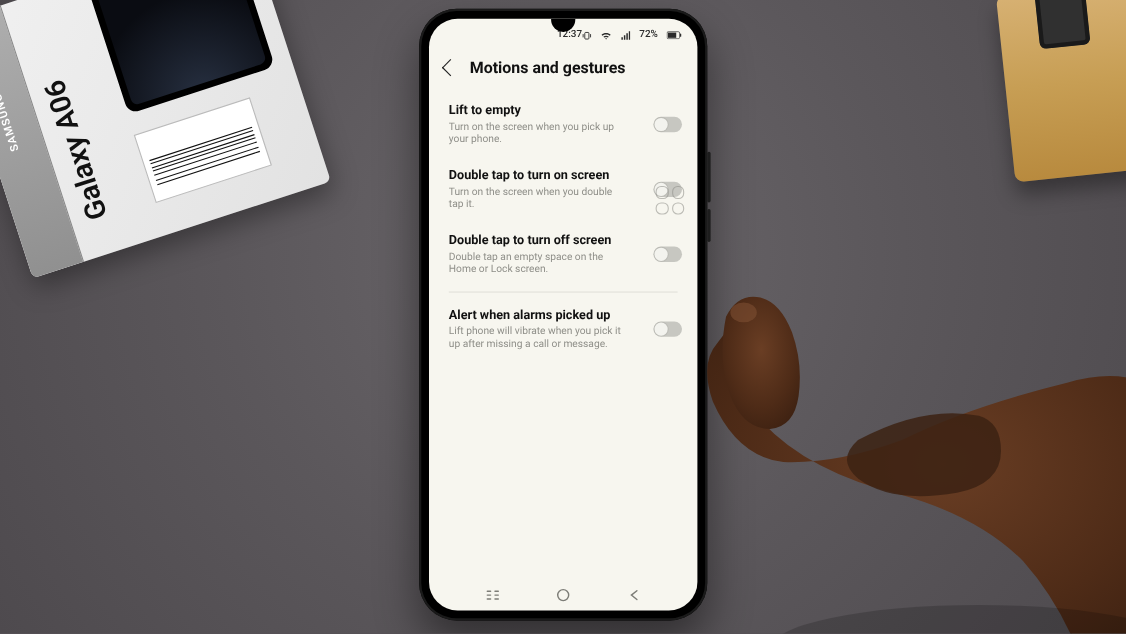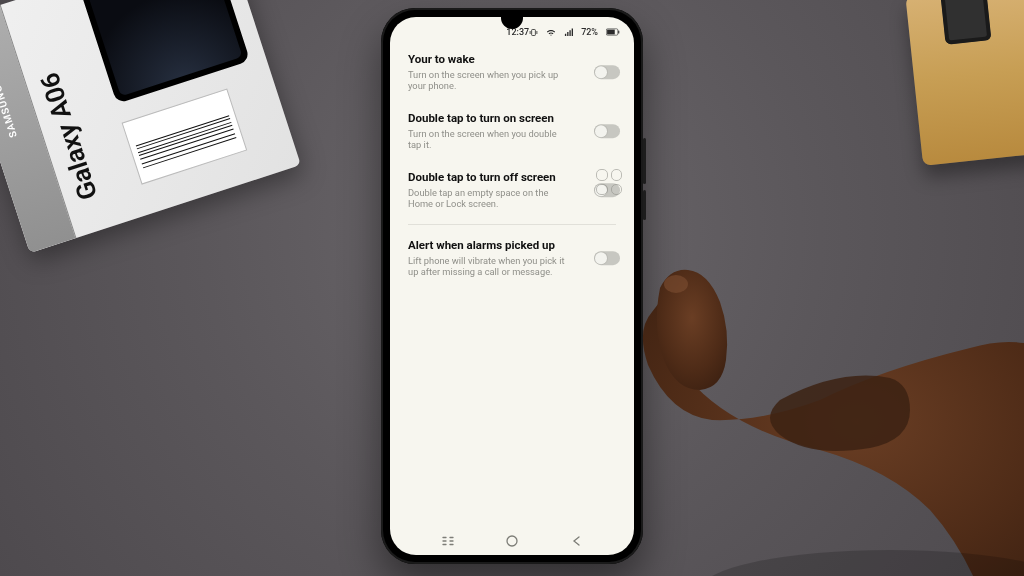--- a/index.html
+++ b/index.html
@@ -300,32 +300,36 @@
           <span>
             <svg width="14" height="8" viewBox="0 0 28 14">
                 <rect x="0.6" y="0.6" width="23" height="12.8" rx="2.4" fill="none" stroke="#2b2b2b" stroke-width="1.2"></rect>
                 <rect x="2.2" y="2.2" width="15.3" height="9.6" fill="#2b2b2b"></rect>
                 <rect x="24.4" y="4" width="2.2" height="6" rx="1" fill="#2b2b2b"></rect>
               </svg>
           </span>
         </span>
       </div>
 
+      <div class="header">
+        <div class="back-chevron"></div>
+        <div class="title">Motions and gestures</div>
+      </div>
 
       <div class="recents-overlay">
         <span></span>
           <span></span>
           <span></span>
           <span></span>
       </div>
 
       <div class="list">
 
         <div class="item">
-          <div class="label">Your to wake</div>
+          <div class="label">Lift to empty</div>
           <div class="desc">Turn on the screen when you pick up your phone.</div>
           <div class="toggle">
               <div class="knob"></div>
             </div>
         </div>
 
         <div class="item">
           <div class="label">Double tap to turn on screen</div>
           <div class="desc">Turn on the screen when you double tap it.</div>
           <div class="toggle">

